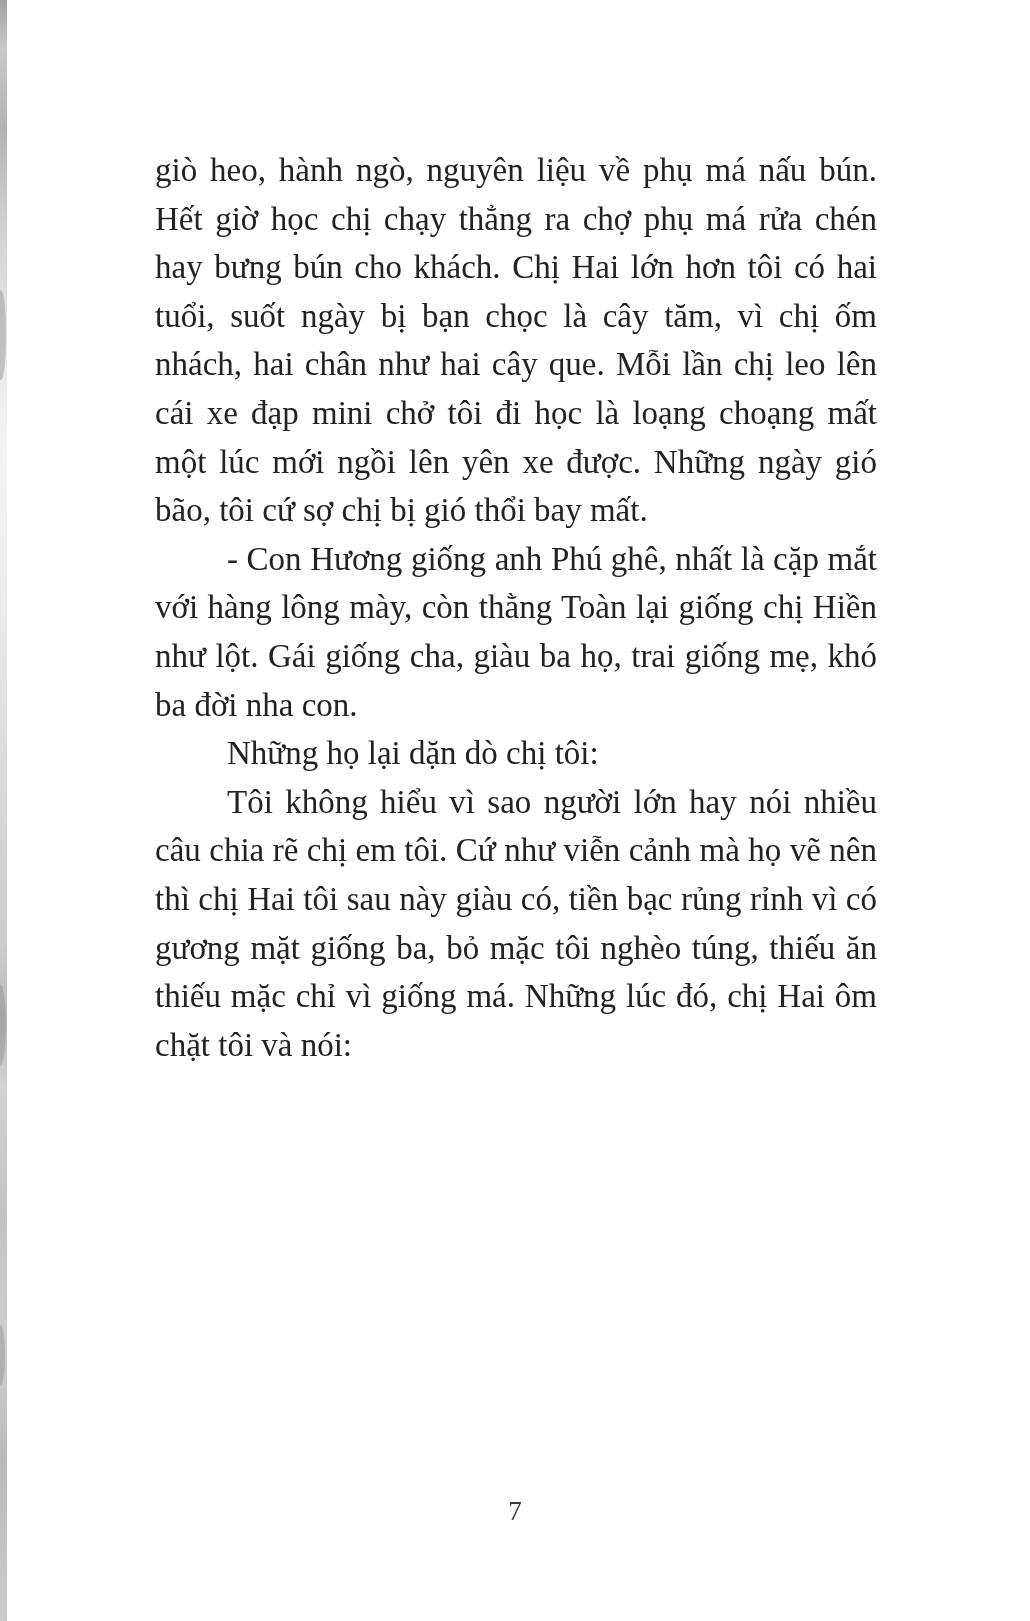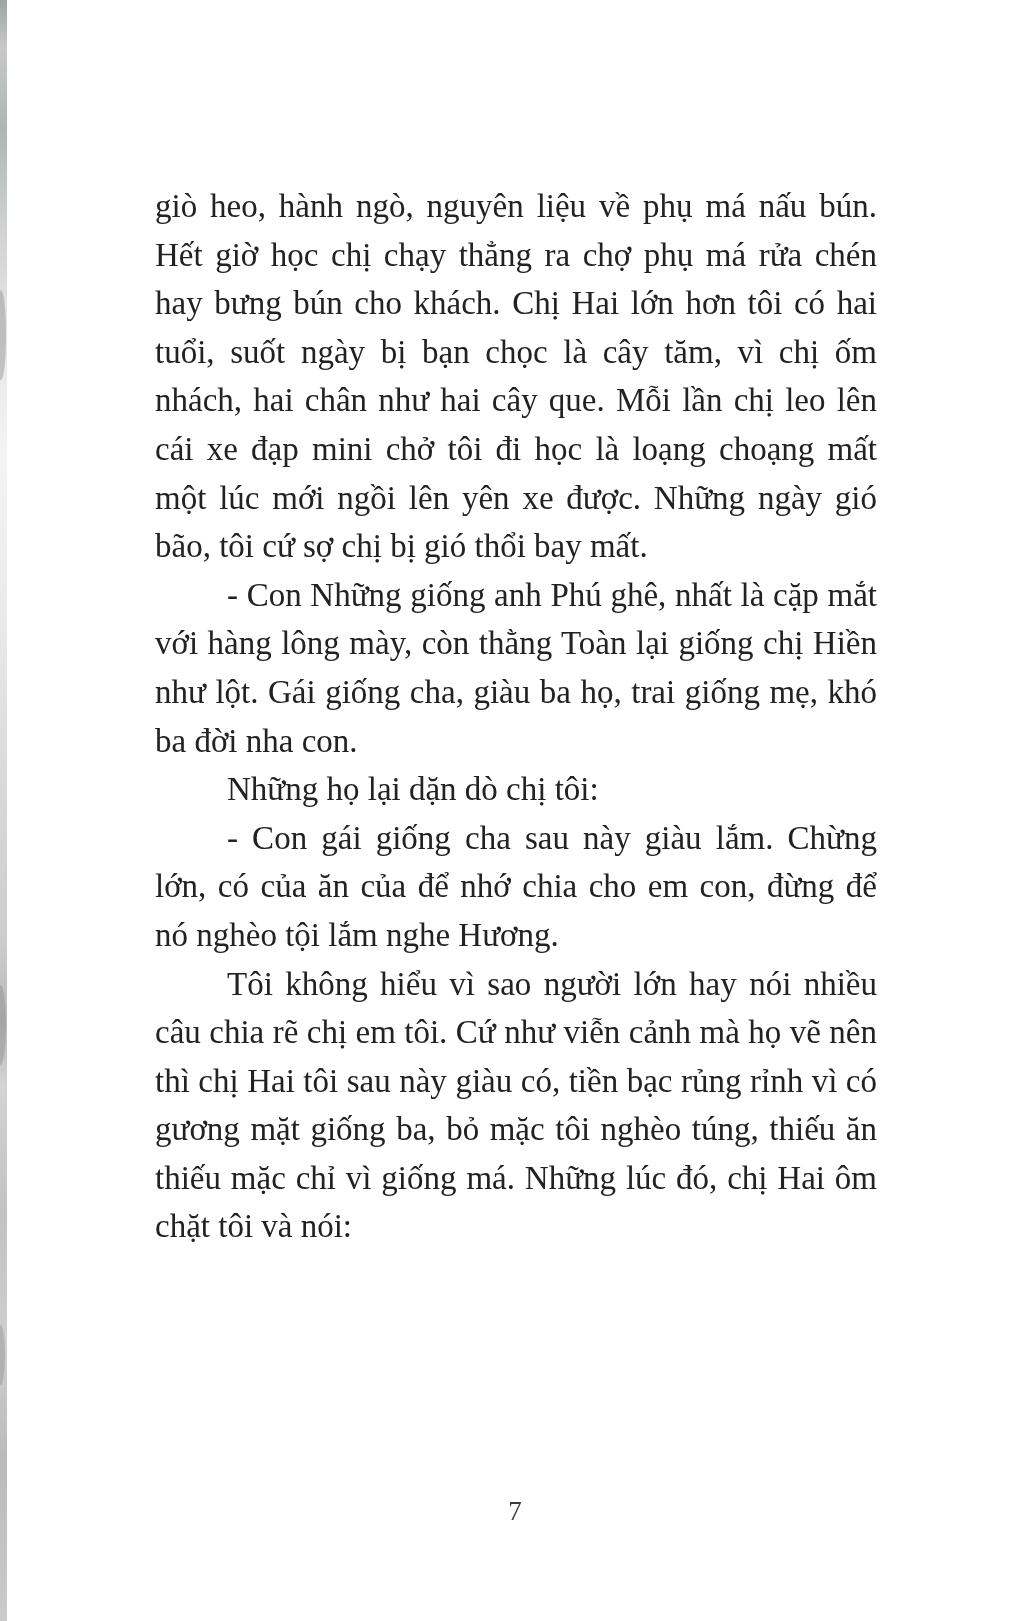--- a/index.html
+++ b/index.html
@@ -48,21 +48,20 @@
   .blob-c { left: -4px; top: 1325px; width: 9px;  height: 60px; }
   .text-block {
     position: absolute;
     left: 155px;
     top: 146px;
     width: 722px;
     font-size: 33px;
     line-height: 48.6px;
     color: #222222;
     text-align: justify;
-    margin-top: 36px;
   }
   .text-block p {
     margin: 0;
     padding: 0;
   }
   .text-block p.indent {
     text-indent: 72px;
   }
   .page-number {
     position: absolute;
@@ -78,19 +77,18 @@
 <body>
 
 <div class="scan-edge">
   <span class="scan-blob blob-a"></span>
   <span class="scan-blob blob-b"></span>
   <span class="scan-blob blob-c"></span>
 </div>
 
 <div class="text-block">
   <p>giò heo, hành ngò, nguyên liệu về phụ má nấu bún. Hết giờ học chị chạy thẳng ra chợ phụ má rửa chén hay bưng bún cho khách. Chị Hai lớn hơn tôi có hai tuổi, suốt ngày bị bạn chọc là cây tăm, vì chị ốm nhách, hai chân như hai cây que. Mỗi lần chị leo lên cái xe đạp mini chở tôi đi học là loạng choạng mất một lúc mới ngồi lên yên xe được. Những ngày gió bão, tôi cứ sợ chị bị gió thổi bay mất.</p>
-  <p class="indent">- Con Những giống anh Phú ghê, nhất là cặp mắt với hàng lông mày, còn thằng Toàn lại giống chị Hiền như lột. Gái giống cha, giàu ba họ, trai giống mẹ, khó ba đời nha con.</p>
+  <p class="indent">- Con Hương giống anh Phú ghê, nhất là cặp mắt với hàng lông mày, còn thằng Toàn lại giống chị Hiền như lột. Gái giống cha, giàu ba họ, trai giống mẹ, khó ba đời nha con.</p>
   <p class="indent">Những họ lại dặn dò chị tôi:</p>
-  <p class="indent">- Con gái giống cha sau này giàu lắm. Chừng lớn, có của ăn của để nhớ chia cho em con, đừng để nó nghèo tội lắm nghe Hương.</p>
   <p class="indent">Tôi không hiểu vì sao người lớn hay nói nhiều câu chia rẽ chị em tôi. Cứ như viễn cảnh mà họ vẽ nên thì chị Hai tôi sau này giàu có, tiền bạc rủng rỉnh vì có gương mặt giống ba, bỏ mặc tôi nghèo túng, thiếu ăn thiếu mặc chỉ vì giống má. Những lúc đó, chị Hai ôm chặt tôi và nói:</p>
 </div>
 
 <div class="page-number">7</div>
 
 </body></html>

